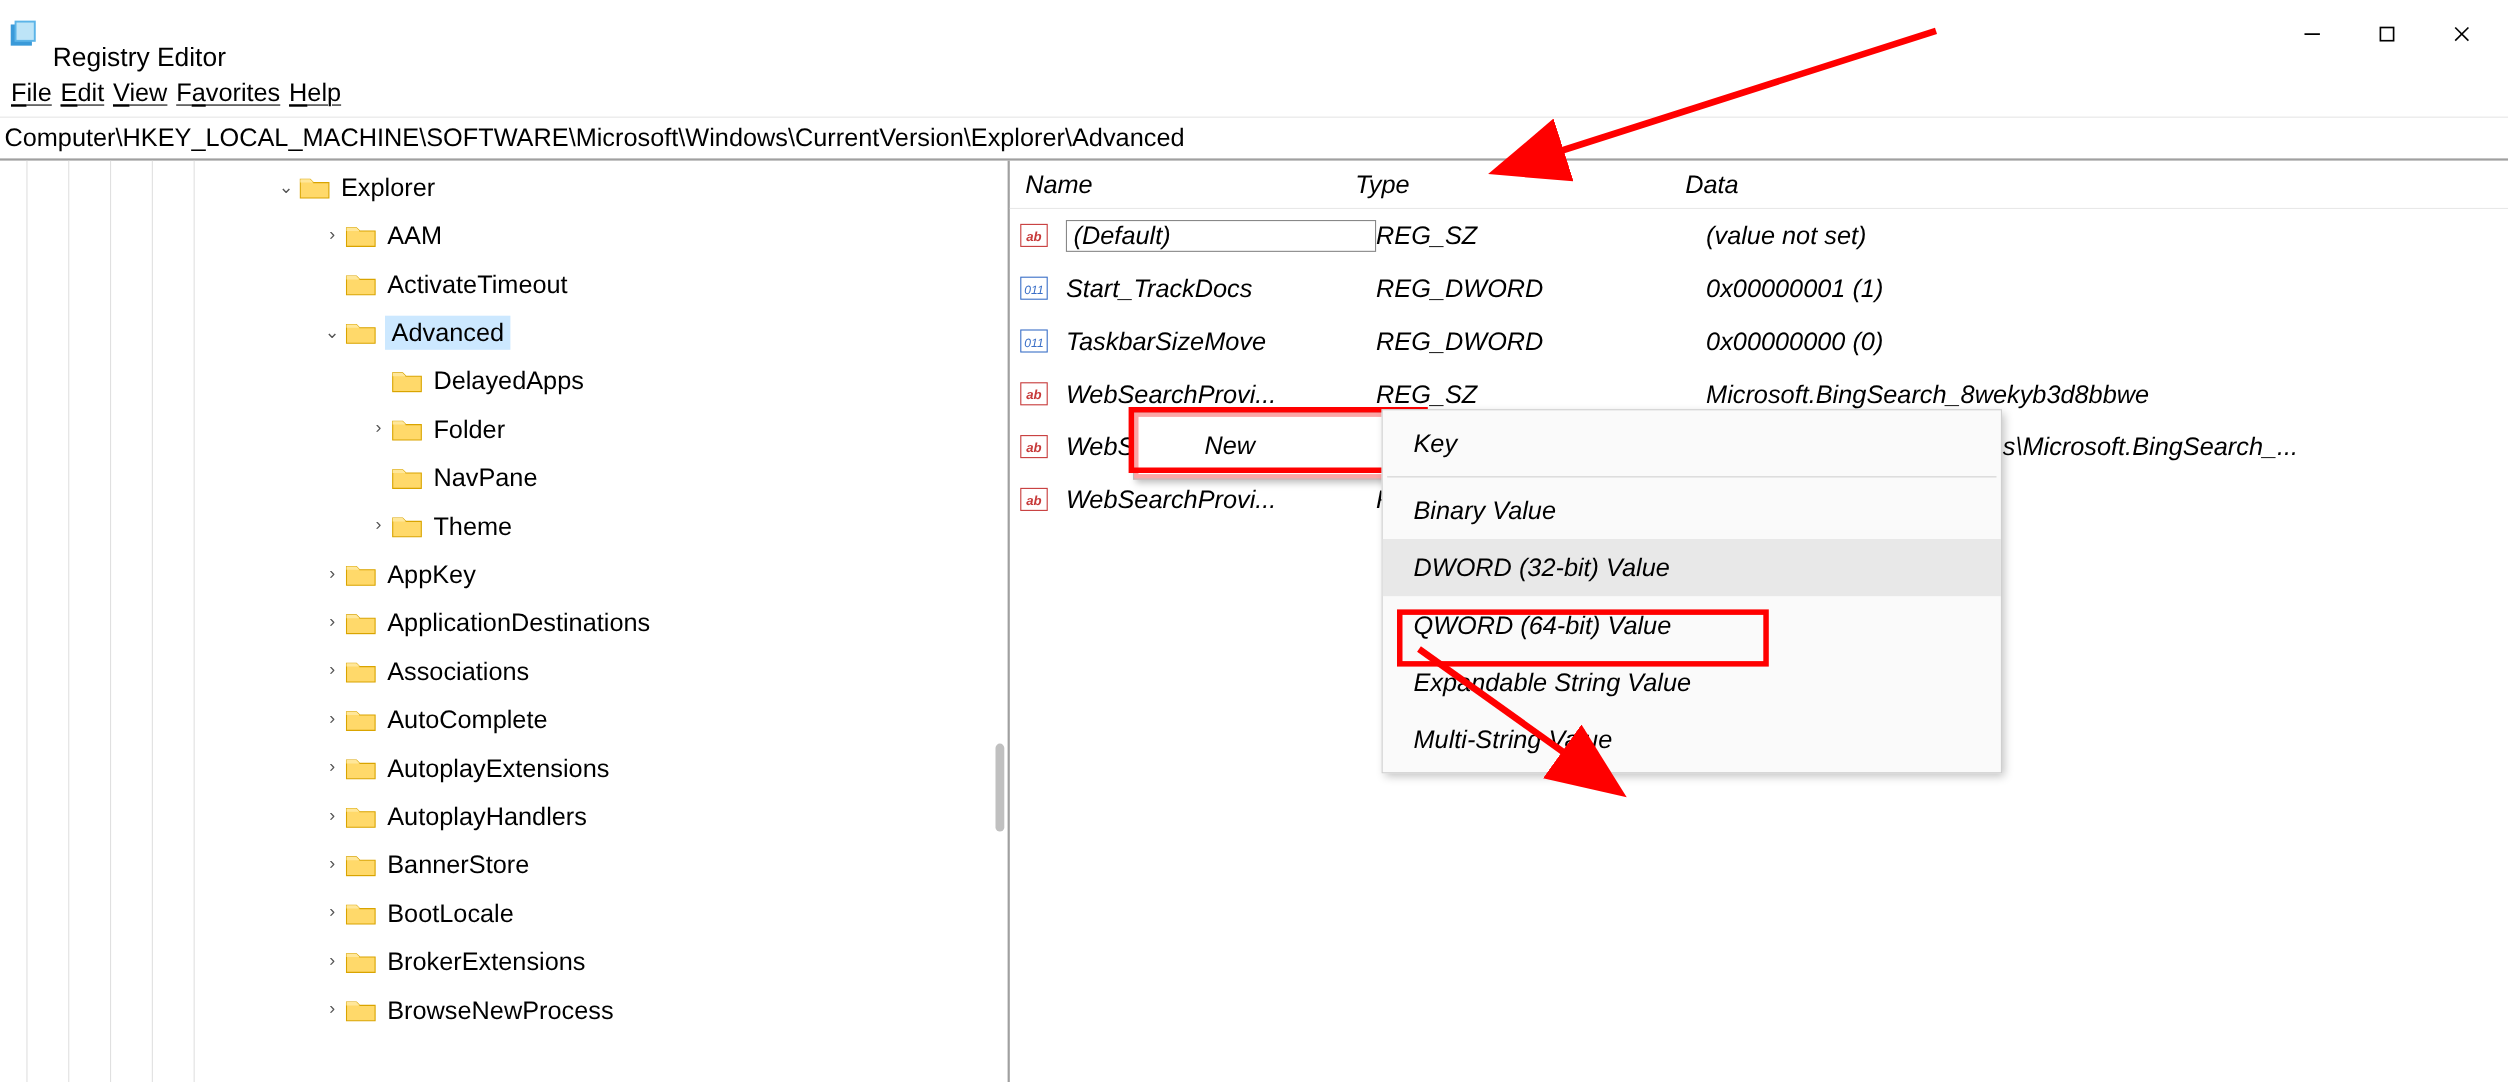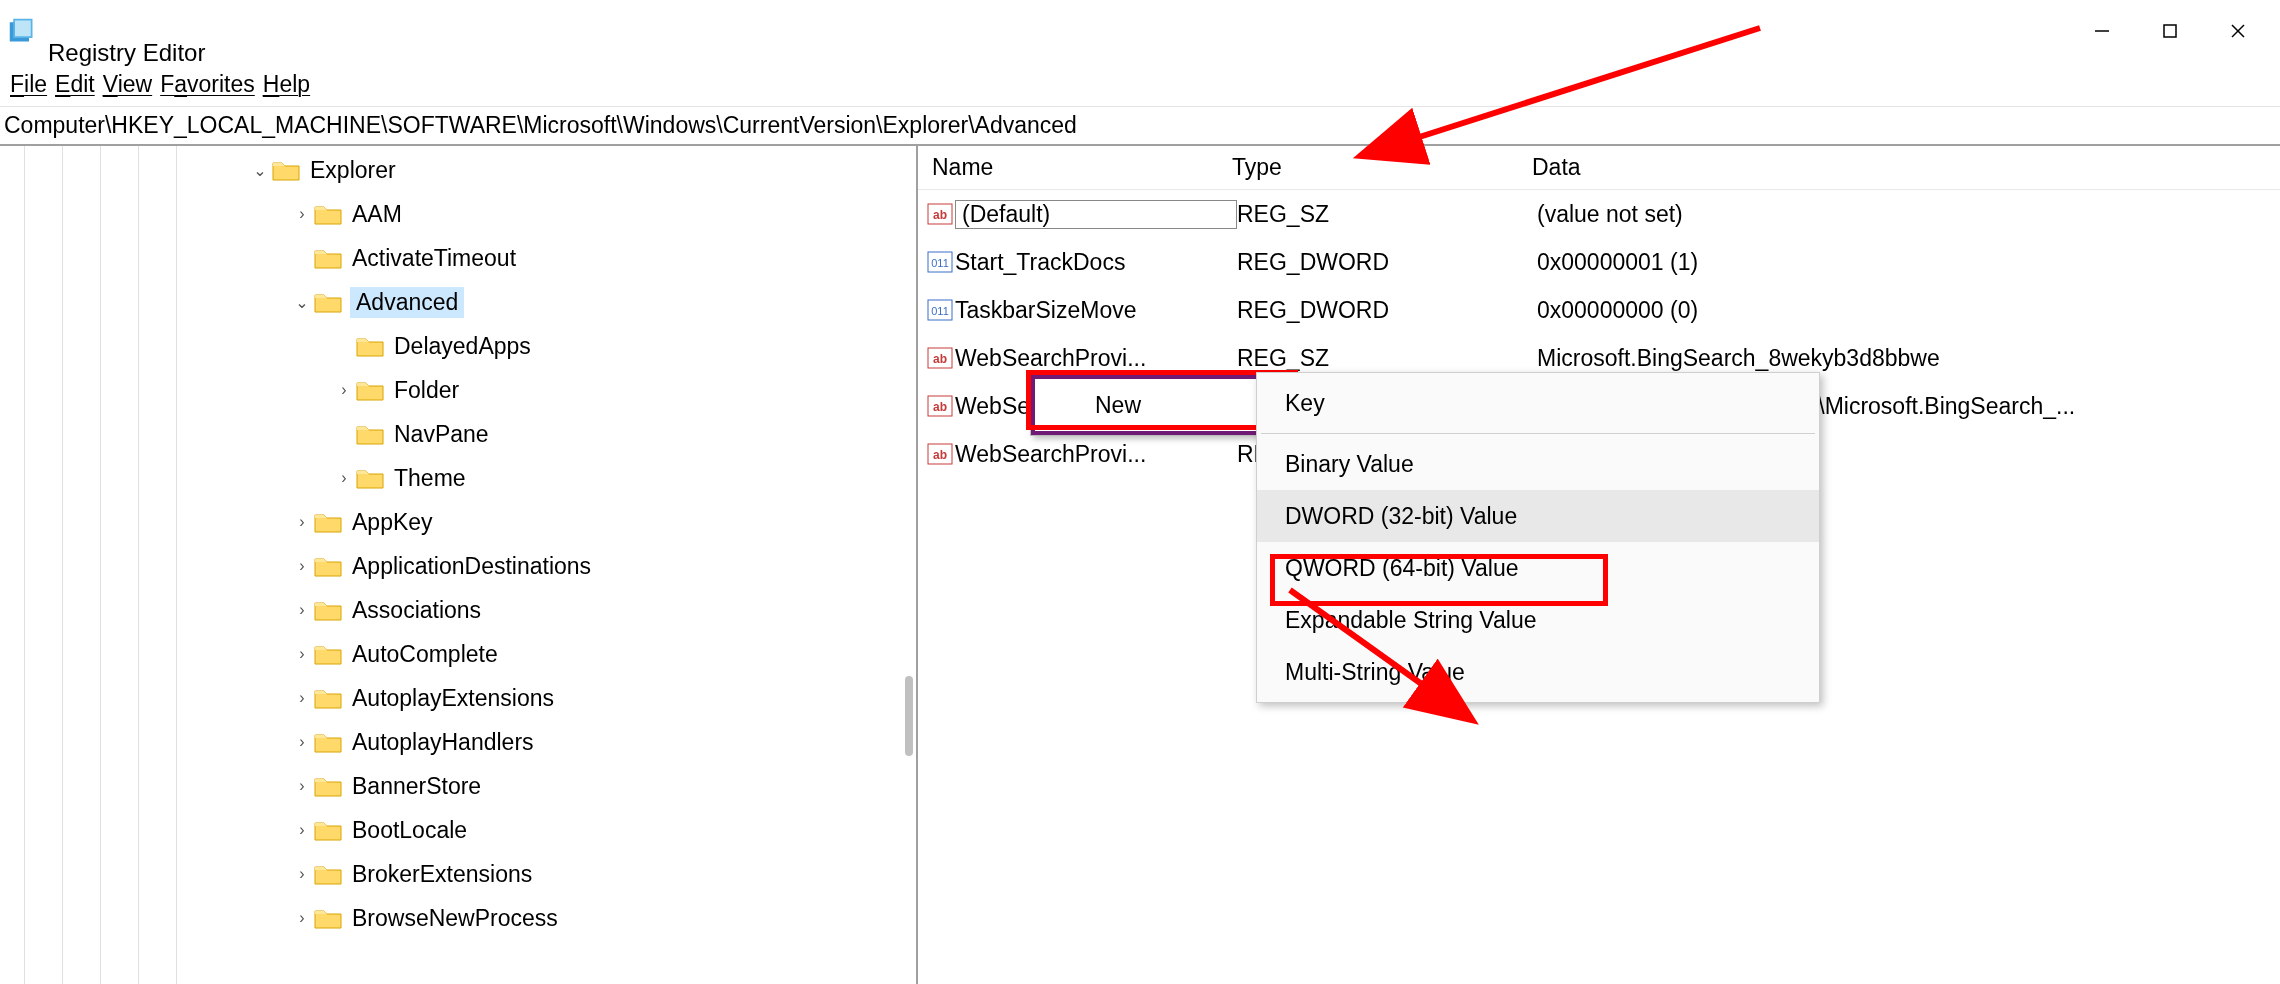--- a/index.html
+++ b/index.html
@@ -30,36 +30,36 @@
   .tree-row { display: flex; align-items: center; height: 44px; white-space: nowrap; }
   .tree-row .chev { width: 24px; text-align: center; color: #555; font-size: 16px; }
   .tree-row .folder-icon { width: 28px; height: 22px; margin-right: 8px; }
   .tree-row.selected .label { background: #cce8ff; padding: 2px 6px; }
   .tree-row .label { padding: 2px 2px; }
   
   .vlines { position: absolute; left: 0; top: 0; bottom: 0; width: 190px; pointer-events: none; }
   .vlines .vl { position: absolute; top: 0; bottom: 0; width: 1px; background: #e0e0e0; }
   
   
-  .values-panel { flex: 1; position: relative; }
+  .values-panel { flex: 1; position: relative; font-style: italic; }
   .values-header { display: flex; height: 44px; align-items: center; font-size: 23px; border-bottom: 1px solid #e8e8e8; }
   .values-header .col { padding-left: 14px; }
   .col-name { width: 300px; }
   .col-type { width: 300px; }
   .col-data { flex: 1; }
   .values-body { font-size: 23px; }
   .value-row { display: flex; height: 48px; align-items: center; }
-  .value-row .vicon { width: 28px; height: 28px; margin-left: 8px; margin-right: 1px; flex-shrink: 0; }
+  .value-row .vicon { width: 28px; height: 28px; margin-left: 8px; margin-right: 15px; flex-shrink: 0; }
   .value-row .vname { width: 282px; overflow: hidden; text-overflow: ellipsis; white-space: nowrap; }
   .value-row .vname.boxed { border: 1px solid #888; padding: 0 6px; display: inline-block; }
   .value-row .vtype { width: 300px; }
   .value-row .vdata { flex: 1; overflow: hidden; text-overflow: ellipsis; white-space: nowrap; padding-right: 20px; }
   
   
-  .ctx-new { position: absolute; left: 112px; top: 228px; width: 264px; background: #701a75; border: 1px solid #bcbcbc; box-shadow: 3px 3px 6px rgba(0,0,0,0.25); }
+  .ctx-new { position: absolute; left: 112px; top: 228px; width: 264px; background: #fca5a5; border: 1px solid #bcbcbc; box-shadow: 3px 3px 6px rgba(0,0,0,0.25); }
   .ctx-new .item { height: 52px; display: flex; align-items: center; padding: 0 60px; font-size: 23px; position: relative; background: #fff; margin: 4px; }
   .ctx-new .item .arrow-r { position: absolute; right: 16px; font-size: 18px; color: #333; }
   .ctx-new-hl { border: 5px solid #f00; position: absolute; left: 108px; top: 224px; width: 272px; height: 60px; pointer-events: none; }
   
   .ctx-sub { position: absolute; left: 338px; top: 226px; width: 564px; background: #fafafa; border: 1px solid #cfcfcf; box-shadow: 3px 3px 8px rgba(0,0,0,0.25); padding: 4px 0; }
   .ctx-sub .item { height: 52px; display: flex; align-items: center; padding: 0 28px; font-size: 23px; }
   .ctx-sub .item.hl { background: #e8e8e8; }
   .ctx-sub .divider { height: 1px; background: #d0d0d0; margin: 4px 4px; }
   .ctx-sub-hl { border: 5px solid #f00; position: absolute; pointer-events: none; }
   

